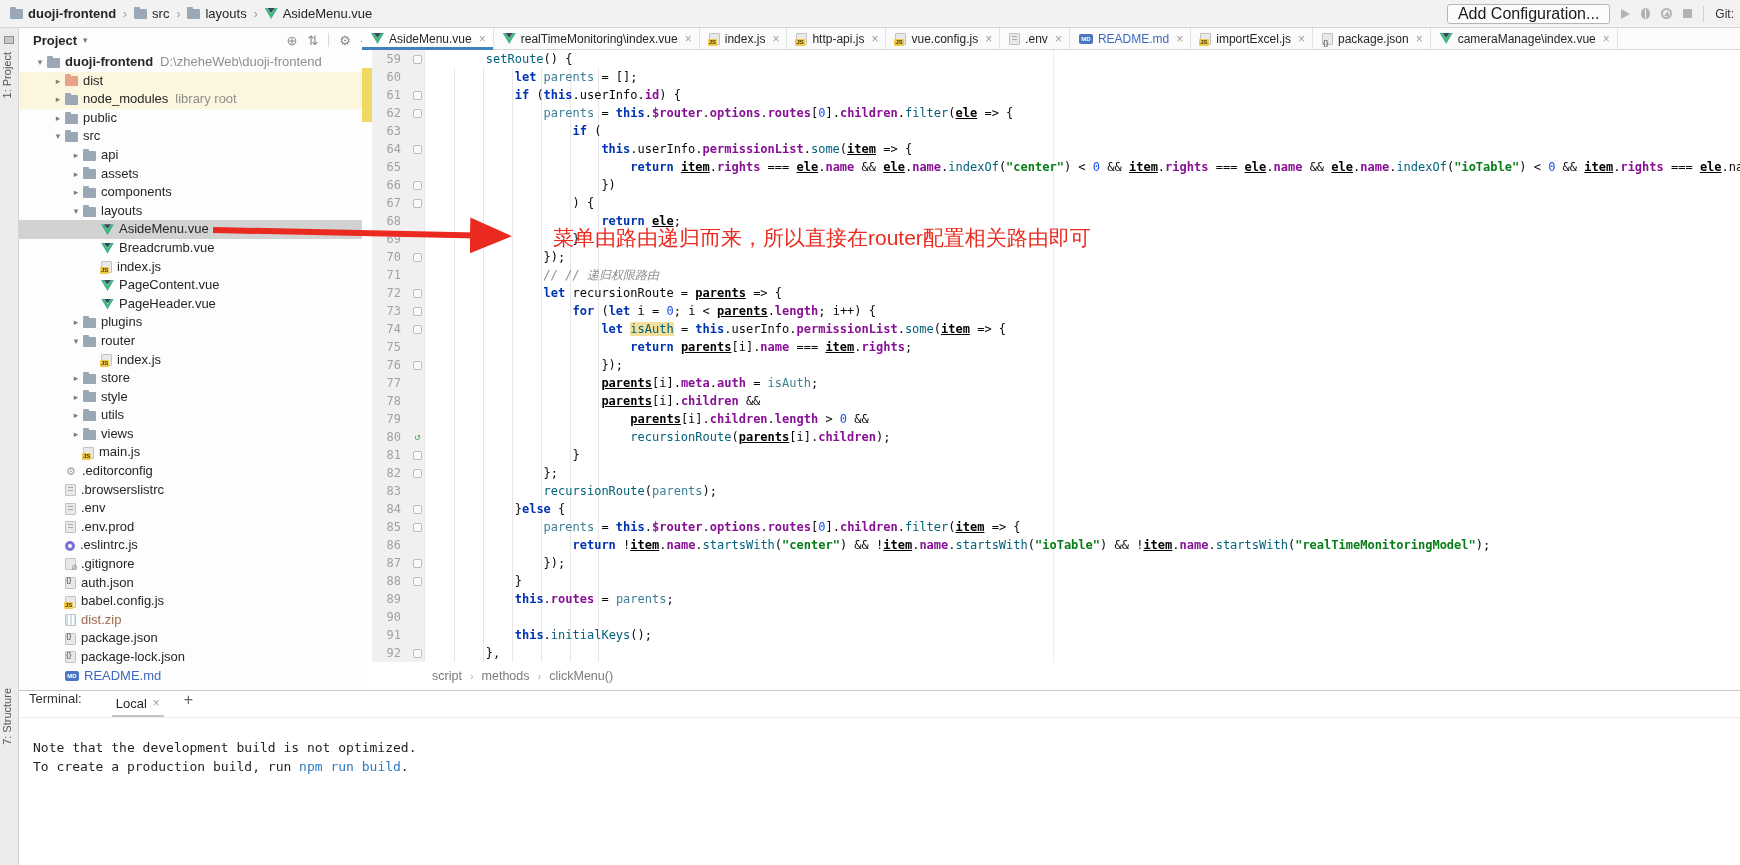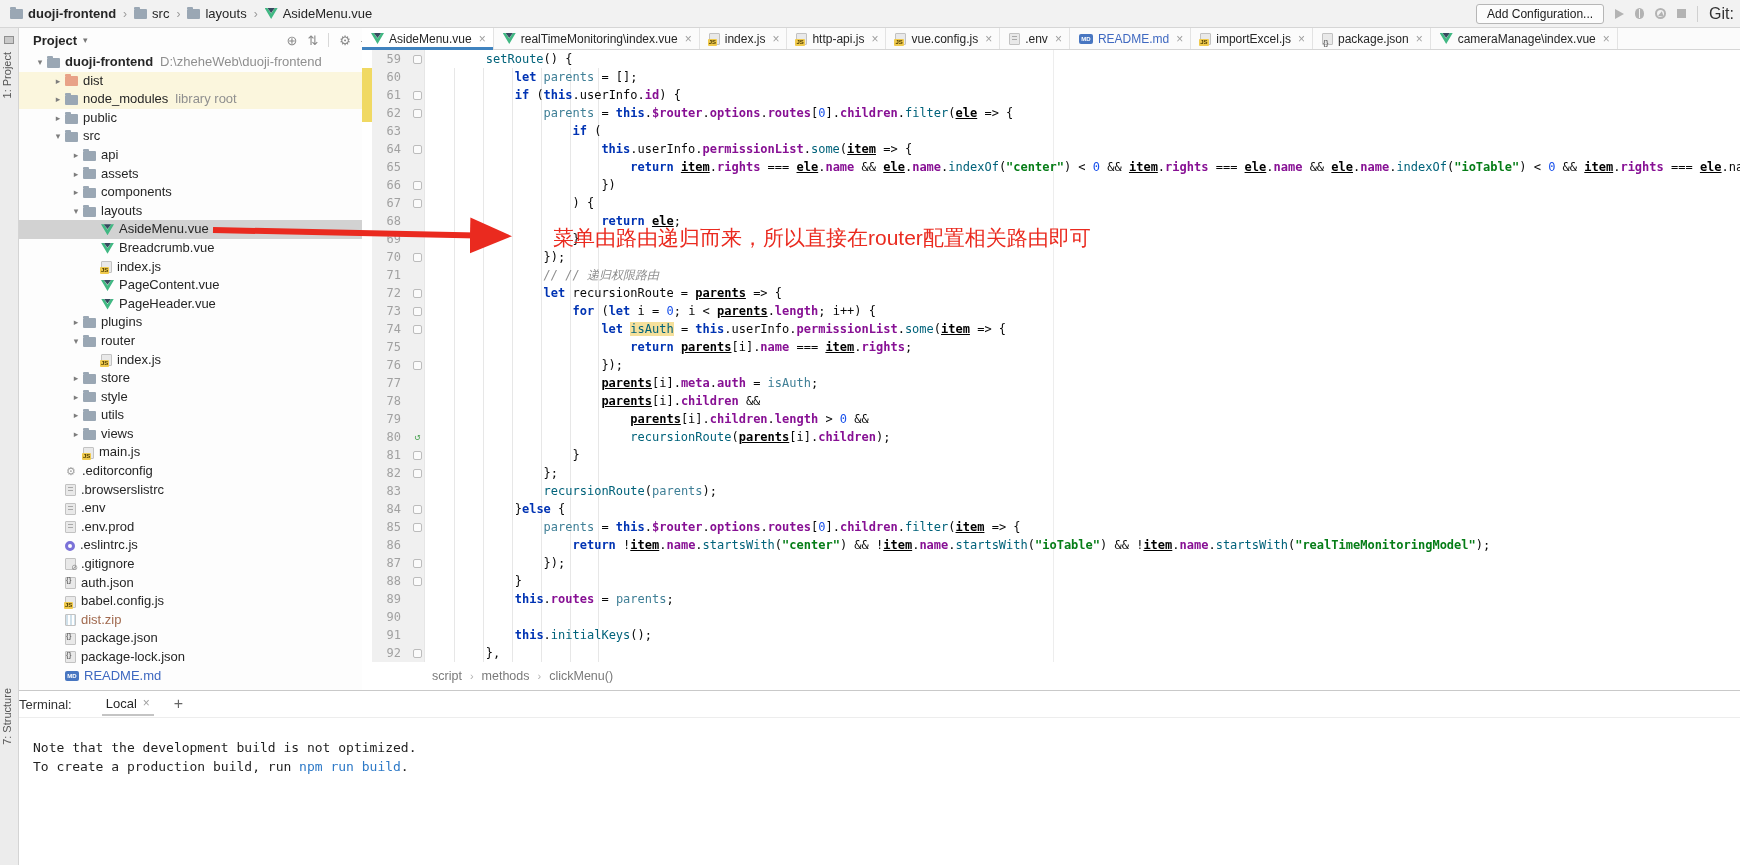--- a/index.html
+++ b/index.html
@@ -5,30 +5,30 @@
   html,body{margin:0;padding:0;background:#e8e8e8;font-family:"Liberation Sans",sans-serif;}
   .app{position:relative;width:1740px;height:865px;background:#fdfdfd;overflow:hidden;font-size:13px;color:#262626;}
   
   .toolbar{position:absolute;left:0;top:0;width:1740px;height:28px;background:#f2f2f2;border-bottom:1px solid #d6d6d6;display:flex;align-items:center;box-sizing:border-box;}
   .bcrumbs{display:flex;align-items:center;padding-left:10px;gap:4px;}
   .bitem{display:flex;align-items:center;gap:5px;cursor:default;}
   .blabel{color:#262626;}
   .blabel.bold{font-weight:bold;}
   .bsep{color:#9b9b9b;margin:0 3px;font-size:12px;}
   .toolbar-right{margin-left:auto;display:flex;align-items:center;gap:11px;padding-right:6px;}
-  .add-config{height:20px;padding:0 10px;border:1px solid #b6b6b6;border-radius:3px;background:#fcfcfc;font-size:12px;color:#1a1a1a;font-family:"Liberation Sans",sans-serif;}
+  .add-config{height:20px;padding:0 10px;border:1px solid #b6b6b6;border-radius:3px;background:#fcfcfc;font-size:16px;color:#1a1a1a;font-family:"Liberation Sans",sans-serif;}
   .tbi{display:inline-block;}
   .tbi-play{width:0;height:0;border-left:9px solid #b3b3b3;border-top:5px solid transparent;border-bottom:5px solid transparent;}
   .tbi-bug{width:9px;height:11px;border-radius:50% 50% 45% 45%;background:#b3b3b3;position:relative;}
   .tbi-bug::before{content:"";position:absolute;left:4px;top:1px;bottom:1px;width:1px;background:#f2f2f2;}
   .tbi-rerun{width:11px;height:11px;border:2px solid #b3b3b3;border-radius:50%;box-sizing:border-box;position:relative;}
   .tbi-rerun::after{content:"";position:absolute;right:-3px;bottom:-2px;border:3px solid transparent;border-left:5px solid #b3b3b3;transform:rotate(40deg);}
   .tbi-stop{width:9px;height:9px;background:#b3b3b3;}
   .tb-sep{width:1px;height:16px;background:#d0d0d0;}
-  .git-label{font-size:16px;color:#333;}
+  .git-label{font-size:12px;color:#333;}
   
   .stripe{position:absolute;left:0;top:28px;width:19px;height:837px;background:#ececec;border-right:1px solid #d4d4d4;box-sizing:border-box;}
   .stripe-icon{position:absolute;left:4px;top:8px;width:10px;height:8px;border:1px solid #8f8f8f;box-sizing:border-box;background:#c9c9c9;}
   .stripe-label{position:absolute;left:1px;writing-mode:vertical-rl;transform:rotate(180deg);font-size:11px;color:#555;white-space:nowrap;}
   .stripe-label.top{top:24px;}
   .stripe-label.bottom{top:660px;}
   
   .ppanel{position:absolute;left:19px;top:28px;width:362px;height:662px;background:#fdfdfd;border-right:1px solid #d5d5d5;box-sizing:border-box;overflow:hidden;}
   .phead{height:24px;display:flex;align-items:center;padding:0 6px 0 14px;gap:6px;}
   .ptitle{font-weight:bold;color:#262626;}
@@ -92,21 +92,21 @@
   .sp-v{color:#3f7f96;}
   .sp-u{color:#000;text-decoration:underline;font-weight:600;}
   .sp-h{background:#f5e09b;color:#00627a;}
   .ebread{position:absolute;left:0;top:634px;right:0;height:28px;background:#fff;display:flex;align-items:center;padding-left:70px;font-size:12.5px;color:#7a7a7a;gap:8px;box-sizing:border-box;}
   .ebsep{color:#b0b0b0;font-size:11px;}
   
   .overlay{position:absolute;left:0;top:0;pointer-events:none;}
   .annotation{position:absolute;left:553px;top:224px;font-size:21px;color:#ea2a1f;white-space:nowrap;}
   
   .terminal{position:absolute;left:19px;top:690px;width:1721px;height:175px;background:#ffffff;border-top:1px solid #c9c9c9;box-sizing:border-box;}
-  .term-head{height:26px;display:flex;align-items:center;gap:8px;border-bottom:1px solid #ededed;}
+  .term-head{height:26px;display:flex;padding-left:10px;gap:8px;border-bottom:1px solid #ededed;}
   .term-title{color:#333;}
   .term-tab{margin-left:22px;display:flex;align-items:center;gap:6px;padding:3px 4px;border-bottom:2px solid #c4c4c4;cursor:default;}
   .term-x{color:#9e9e9e;font-size:12px;}
   .term-plus{margin-left:12px;color:#666;font-size:16px;cursor:default;}
   .term-body{padding:20px 0 0 14px;font-family:"DejaVu Sans Mono",monospace;font-size:13px;line-height:19px;color:#1f1f1f;}
   .tcmd{color:#2d79c7;}
 </style>
 </head>
 <body>
 

